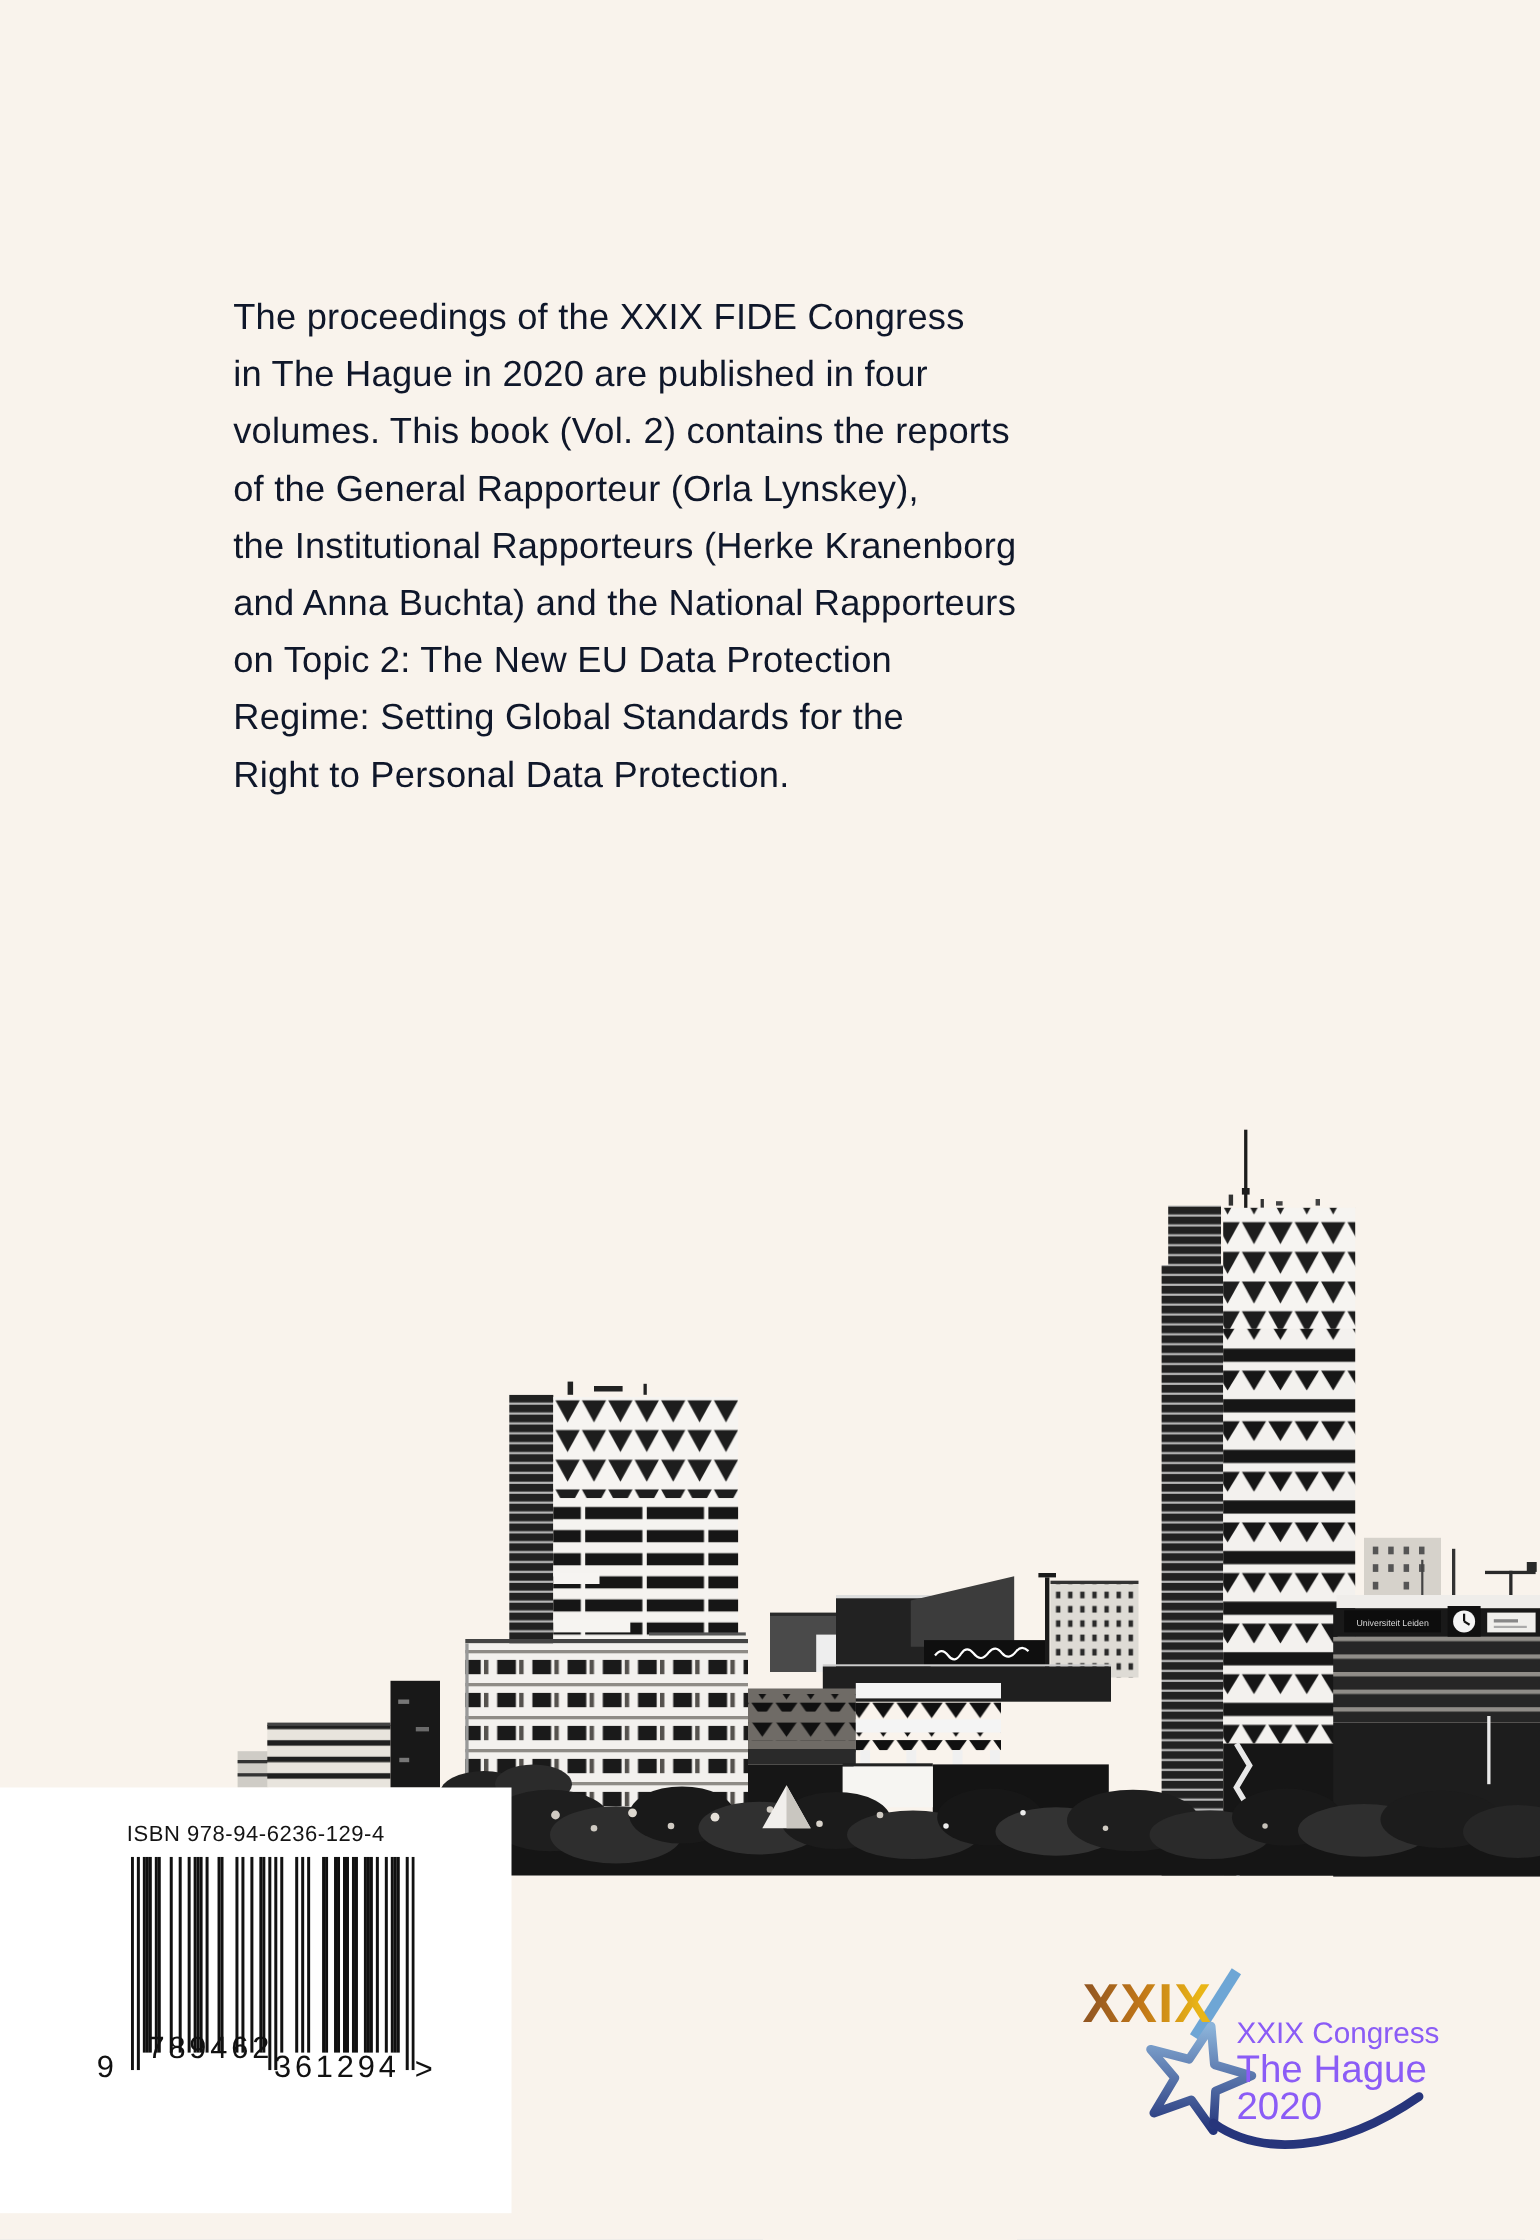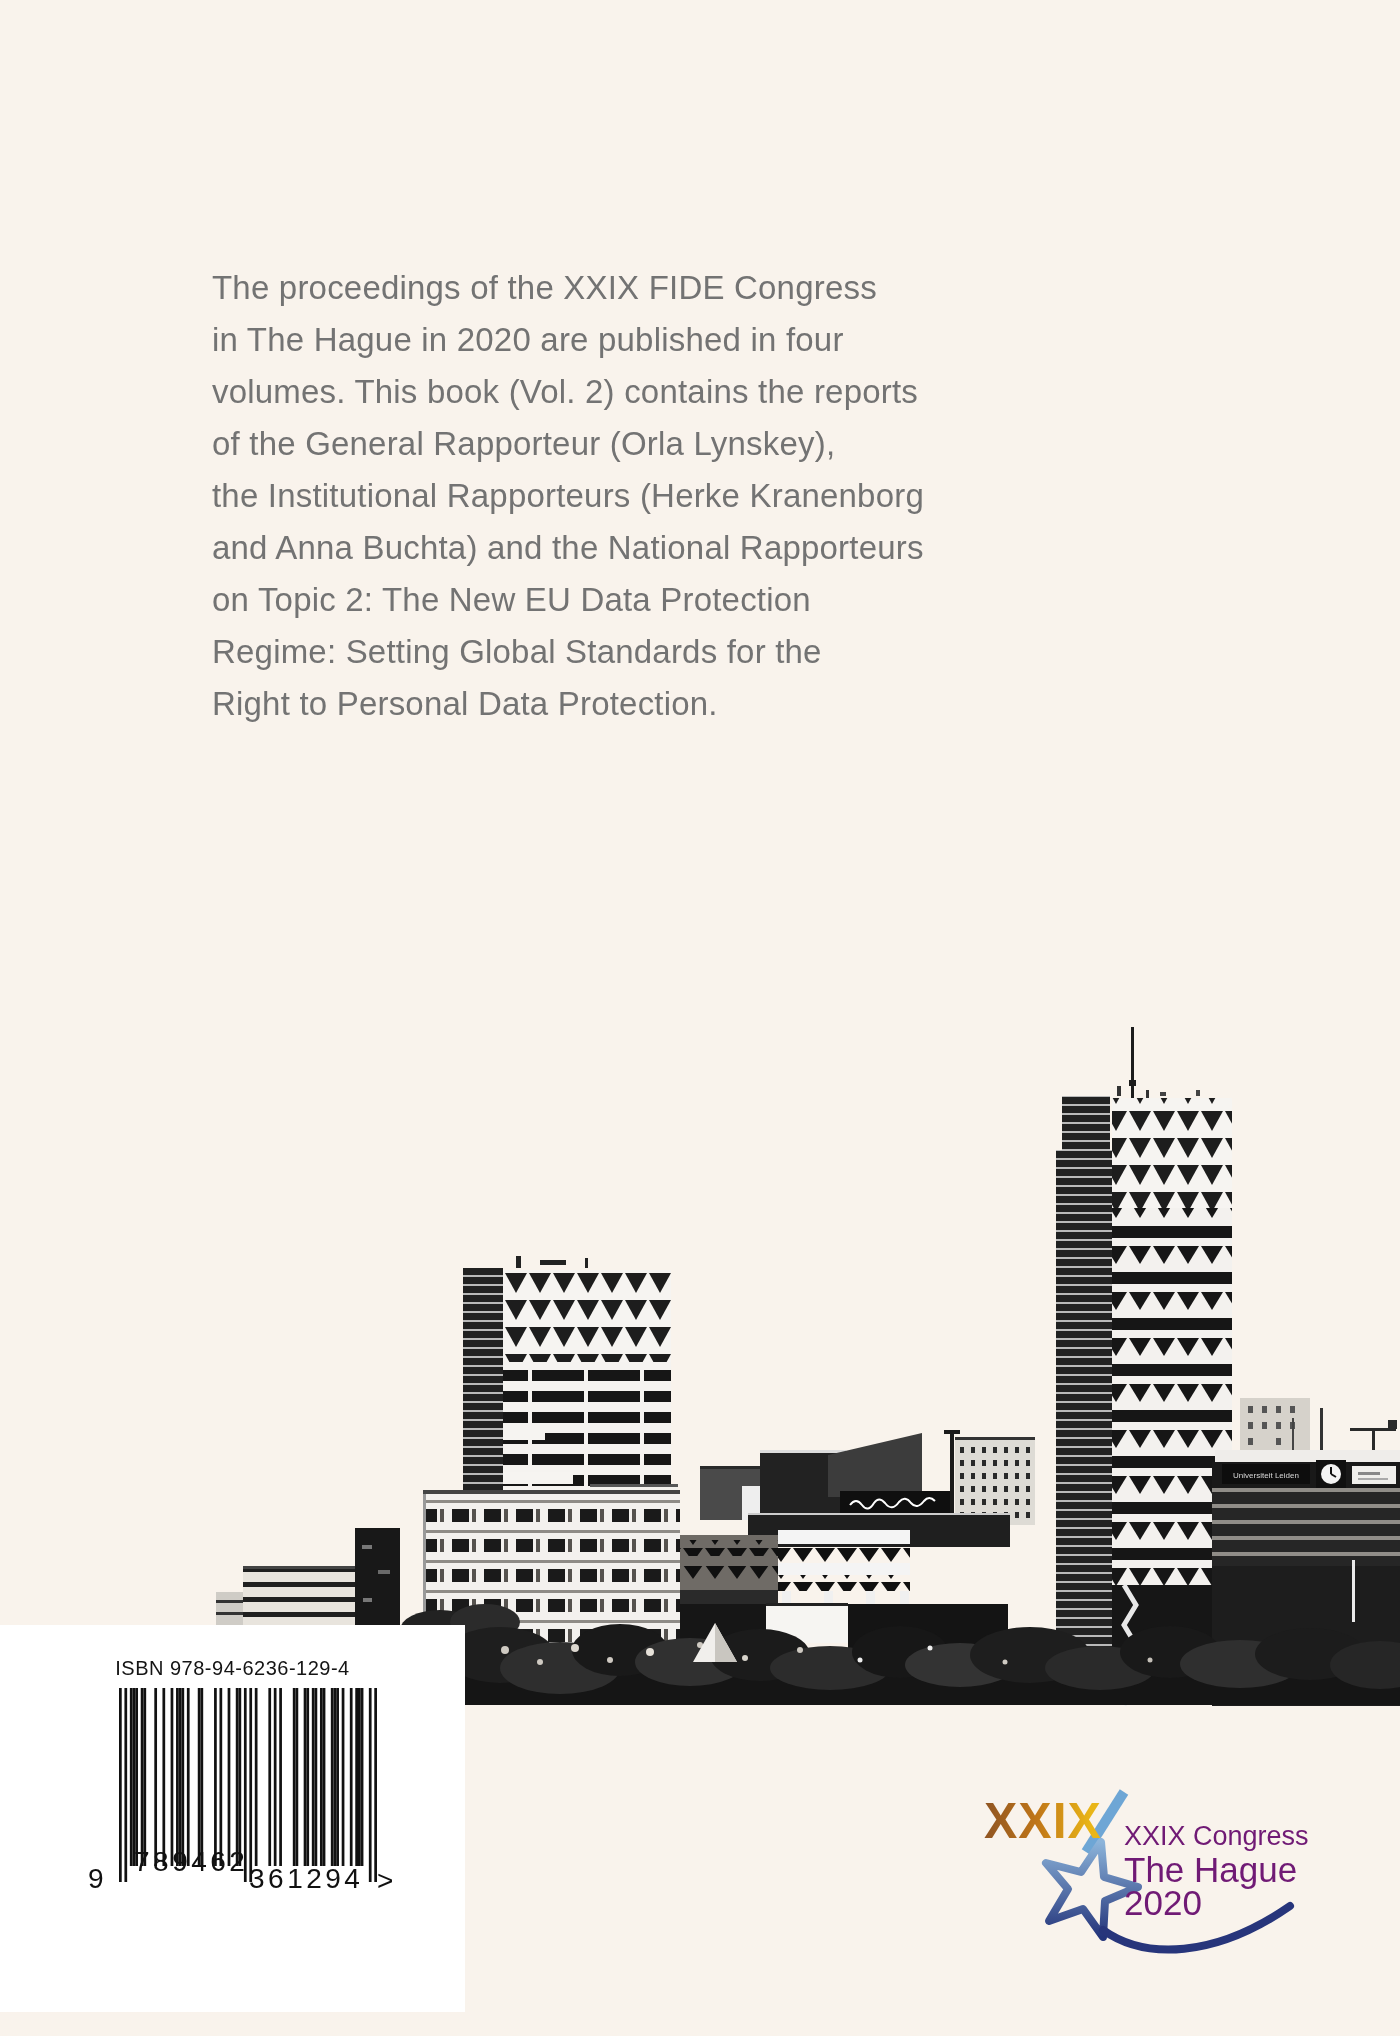--- a/index.html
+++ b/index.html
@@ -5,21 +5,21 @@
   html,body{margin:0;padding:0;background:#e8e8e8;}
   .page{
     position:relative;width:1400px;height:2036px;margin:0 auto;
     background:#f9f3ec;overflow:hidden;
     font-family:"Liberation Sans",sans-serif;
   }
   
   .blurb{
     position:absolute;left:212px;top:262px;width:880px;
     font-size:33px;line-height:52px;letter-spacing:.2px;
-    color:#737373;white-space:pre-line;
+    color:#0f172a;white-space:pre-line;
   }
   
   .skyline{position:absolute;left:0;top:0;width:1400px;height:2036px;pointer-events:none;}
   
   .isbn-box{
     position:absolute;left:0;top:1625px;width:465px;height:387px;
     background:#ffffff;
   }
   .isbn-label{
     position:absolute;left:0;top:32px;width:100%;
@@ -33,21 +33,21 @@
   .d-arrow{left:377px;top:240px;font-size:25px;}
   
   .logo{position:absolute;left:984px;top:1792px;width:360px;height:180px;}
   .fide-word{
     position:absolute;left:0;top:0;
     font-size:50px;font-weight:bold;letter-spacing:1px;
     background:linear-gradient(90deg,#8f5422 0%,#c07618 45%,#e9b517 90%);
     -webkit-background-clip:text;background-clip:text;color:transparent;
   }
   .logo-star-svg{position:absolute;left:0px;top:-6px;}
-  .logo-lines{position:absolute;left:140px;top:28px;color:#701a75;}
+  .logo-lines{position:absolute;left:140px;top:40px;color:#8b5cf6;}
   .logo-line1{font-size:27px;line-height:33px;}
   .logo-line2{font-size:35px;line-height:33px;}
 </style>
 </head>
 <body>
 
 <div class="page">
 
   <svg class="skyline" viewBox="0 0 1400 2036" width="1400" height="2036">
     <defs>

